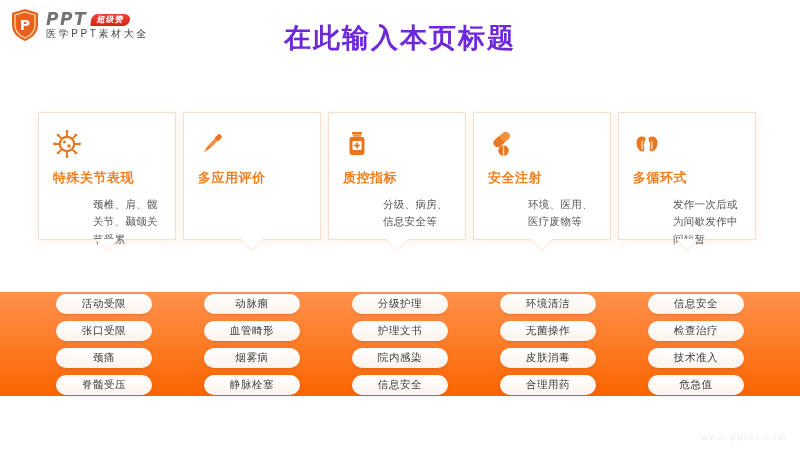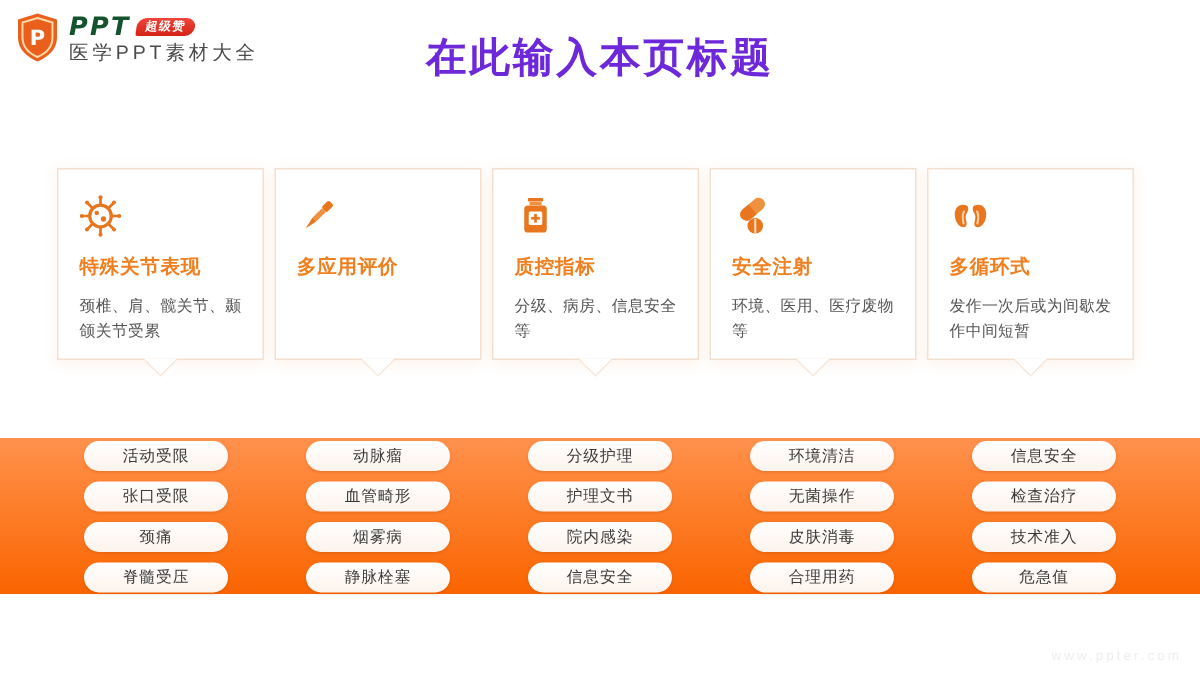--- a/index.html
+++ b/index.html
@@ -41,37 +41,37 @@
     display: flex;
     align-items: center;
     gap: 4px;
   }
   .logo-ppt {
     font-family: "DejaVu Sans", sans-serif;
     font-weight: bold;
     font-style: italic;
     font-size: 17px;
     letter-spacing: 1.5px;
-    color: #14532d;
+    color: #737373;
     line-height: 1;
   }
   .logo-badge {
     background: linear-gradient(180deg, #f0453a 0%, #d32316 100%);
     color: #fff;
     font-size: 8px;
     font-weight: bold;
     padding: 2px 6px 2px 6px;
     border-radius: 8px 8px 8px 2px;
     letter-spacing: 1px;
     line-height: 1;
     white-space: nowrap;
     transform: skewX(-8deg);
   }
   .logo-sub {
-    font-size: 13px;
+    font-size: 10px;
     color: #4a4a4a;
     letter-spacing: 2.6px;
     line-height: 1;
     white-space: nowrap;
   }
 
   
   .page-title {
     position: absolute;
     left: 0;
@@ -129,20 +129,21 @@
     font-weight: bold;
     color: #ef7f1f;
     margin-bottom: 9px;
     letter-spacing: 0.5px;
   }
   .card-body {
     font-size: 10.5px;
     color: #555555;
     line-height: 1.65;
     letter-spacing: 0.3px;
+    margin-left: 40px;
   }
 
   
   .orange-panel {
     position: absolute;
     left: 0;
     right: 0;
     top: 292px;
     height: 104px;
     background: linear-gradient(180deg, #ff914d 0%, #fd7e2a 45%, #fa6400 100%);

